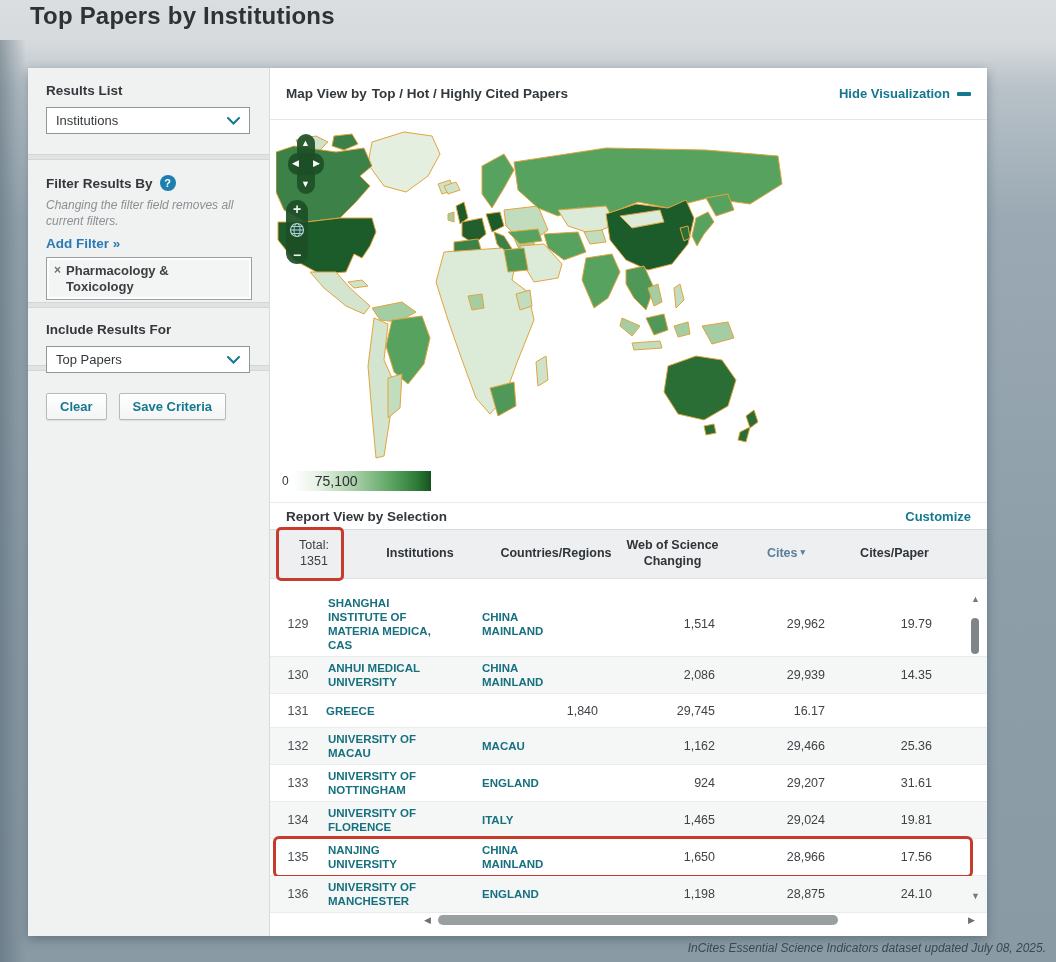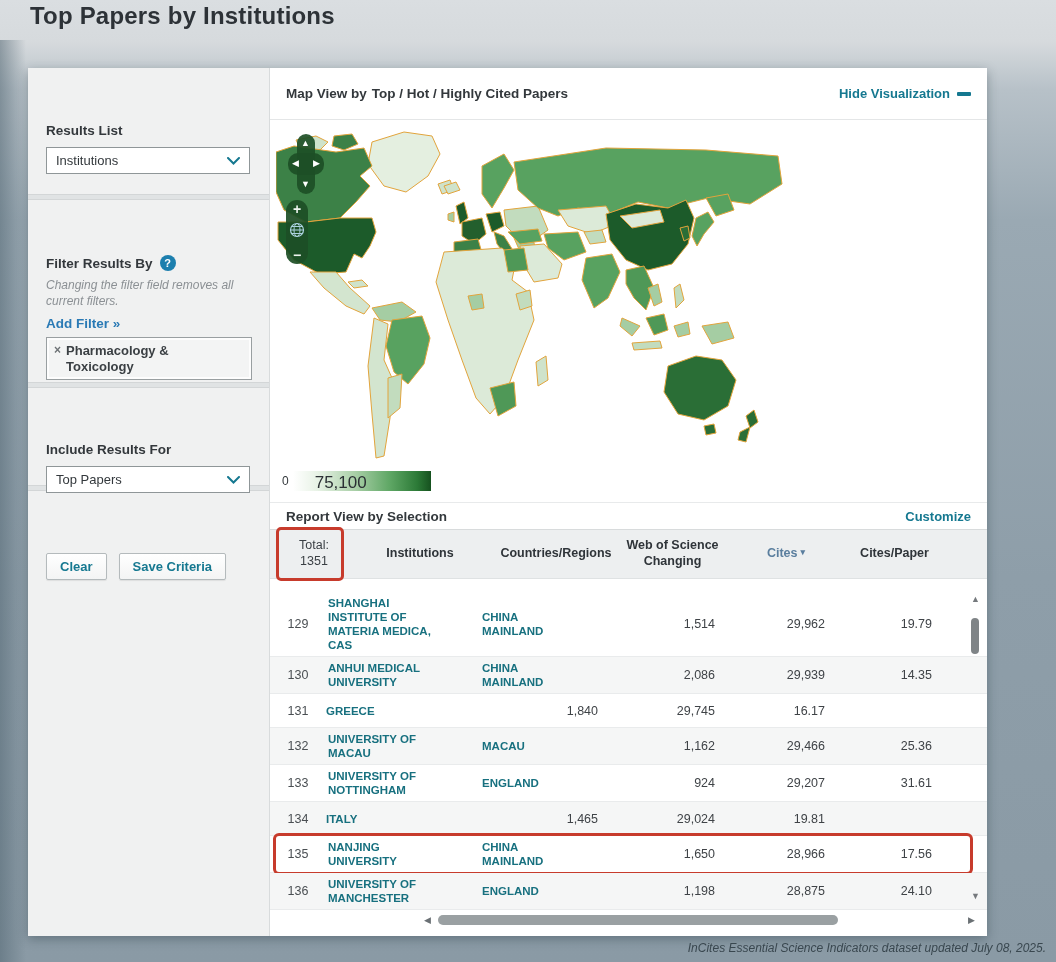--- a/index.html
+++ b/index.html
@@ -9,21 +9,21 @@
     background:linear-gradient(180deg,#dadee1 0px,#d6dadd 42px,#b7c1c8 90px,#9aa9b3 220px,#8e9ea9 60%,#8a9aa5 100%);
   }
   body::before{ content:""; position:absolute; left:0; top:40px; width:26px; height:922px;
     background:linear-gradient(90deg,rgba(84,104,116,.55),rgba(84,104,116,0)); }
   .page-title { position:absolute; left:30px; top:2px; font-size:24px; font-weight:bold; color:#2d3237; letter-spacing:.2px;}
   .card { position:absolute; left:28px; top:68px; width:959px; height:868px; display:flex;
     box-shadow:0 3px 10px rgba(30,45,55,.35); background:#fff; }
 
   
   .sidebar { width:242px; background:#f0f1f1; border-right:1px solid #d8dbdc; }
-  .side-sec { padding:0 18px; position:relative;margin-top:40px; }
+  .side-sec { padding:0 18px; position:relative; }
   .sec-split { height:6px; background:#e0e3e4; border-top:1px solid #d3d6d7; border-bottom:1px solid #d3d6d7; }
   .side-label { font-size:13.5px; font-weight:bold; color:#33383c; }
   .selectbox { margin-top:9px; width:204px; height:27px; background:#fff; border:1px solid #8f9698;
     display:flex; align-items:center; justify-content:space-between; padding:0 9px; cursor:pointer; }
   .selectbox .sel-val { font-size:13px; color:#33383c; }
   .chev svg { display:block; }
   .sec1 { padding-top:15px; height:86px; }
   .sec2 { padding-top:15px; height:142px; }
   .hrow { display:flex; align-items:center; gap:7px; }
   .help { width:16px; height:16px; border-radius:50%; background:#1c7fae; color:#fff; font-size:11px; font-weight:bold;
@@ -59,21 +59,21 @@
   .pan .a { position:absolute; color:#fff; font-size:9px; line-height:9px; }
   .pan .up{ left:13px; top:5px; } .pan .dn{ left:13px; bottom:5px; }
   .pan .lf{ left:4px; top:25px; } .pan .rt{ right:4px; top:25px; }
   .zoombar { position:absolute; left:16px; top:80px; width:22px; height:64px; border-radius:11px; background:#1d4f26;
     opacity:.92; display:flex; flex-direction:column; align-items:center; justify-content:space-between; padding:3px 0; }
   .zoombar .zbtn { color:#fff; font-size:14px; font-weight:bold; line-height:12px; cursor:pointer; }
   .legend { position:absolute; left:12px; bottom:11px; display:flex; align-items:flex-start; gap:4px; }
   .legend .lmin { font-size:12px; color:#33383c; line-height:20px; }
   .grad { width:138px; height:20px; position:relative;
     background:linear-gradient(90deg,#ffffff 0%,#e7f2e5 18%,#a9cfa7 45%,#5fa765 70%,#2c7a37 90%,#16511f 100%); }
-  .grad .lmax { position:absolute; left:22px; top:2px; font-size:17px; color:#2b3034; }
+  .grad .lmax { position:absolute; left:22px; top:2px; font-size:14px; color:#2b3034; }
 
   .report-header { height:27px; display:flex; align-items:center; justify-content:space-between; padding:0 16px;
     border-top:1px solid #e8eaeb; }
   .report-title { font-size:13.5px; font-weight:bold; color:#33383c; }
   .customize { font-size:13px; font-weight:bold; color:#157890; cursor:pointer; }
 
   .grid { display:grid; grid-template-columns:56px 156px 116px 117px 110px 107px; padding-left:16px; }
   .thead { height:50px; background:#edeff0; border-top:1px solid #d8dbdc; border-bottom:1px solid #dfe2e3;
     align-items:center; }
   .th { text-align:center; font-size:12.5px; font-weight:bold; color:#2f3439; line-height:1.25; }
@@ -346,20 +346,21 @@
         <div class="grid trow">
     <div class="c rank">133</div>
     <div class="c inst"><span class="teal-txt limit">UNIVERSITY OF NOTTINGHAM</span></div>
     <div class="c country"><span class="teal-txt limit">ENGLAND</span></div>
     <div class="c num docs">924</div>
     <div class="c num cites">29,207</div>
     <div class="c num cpp">31.61</div>
   </div>
         <div class="grid trow alt">
     <div class="c rank">134</div>
+    <div class="c inst"><span class="teal-txt limit">UNIVERSITY OF FLORENCE</span></div>
     <div class="c country"><span class="teal-txt limit">ITALY</span></div>
     <div class="c num docs">1,465</div>
     <div class="c num cites">29,024</div>
     <div class="c num cpp">19.81</div>
   </div>
         <div class="grid trow">
     <div class="c rank">135</div>
     <div class="c inst"><span class="teal-txt limit">NANJING UNIVERSITY</span></div>
     <div class="c country"><span class="teal-txt limit">CHINA MAINLAND</span></div>
     <div class="c num docs">1,650</div>

